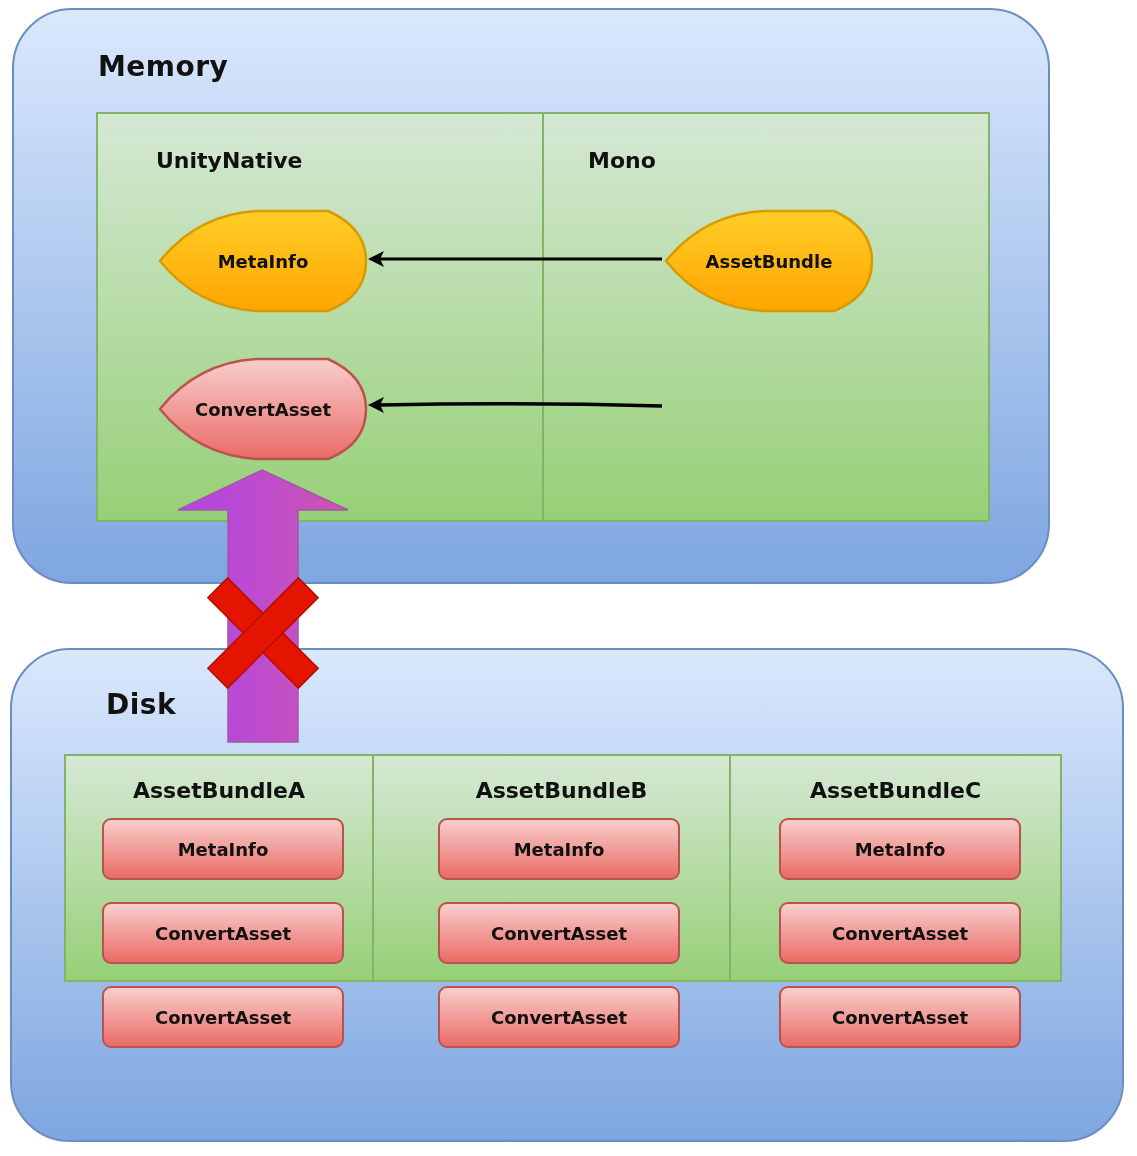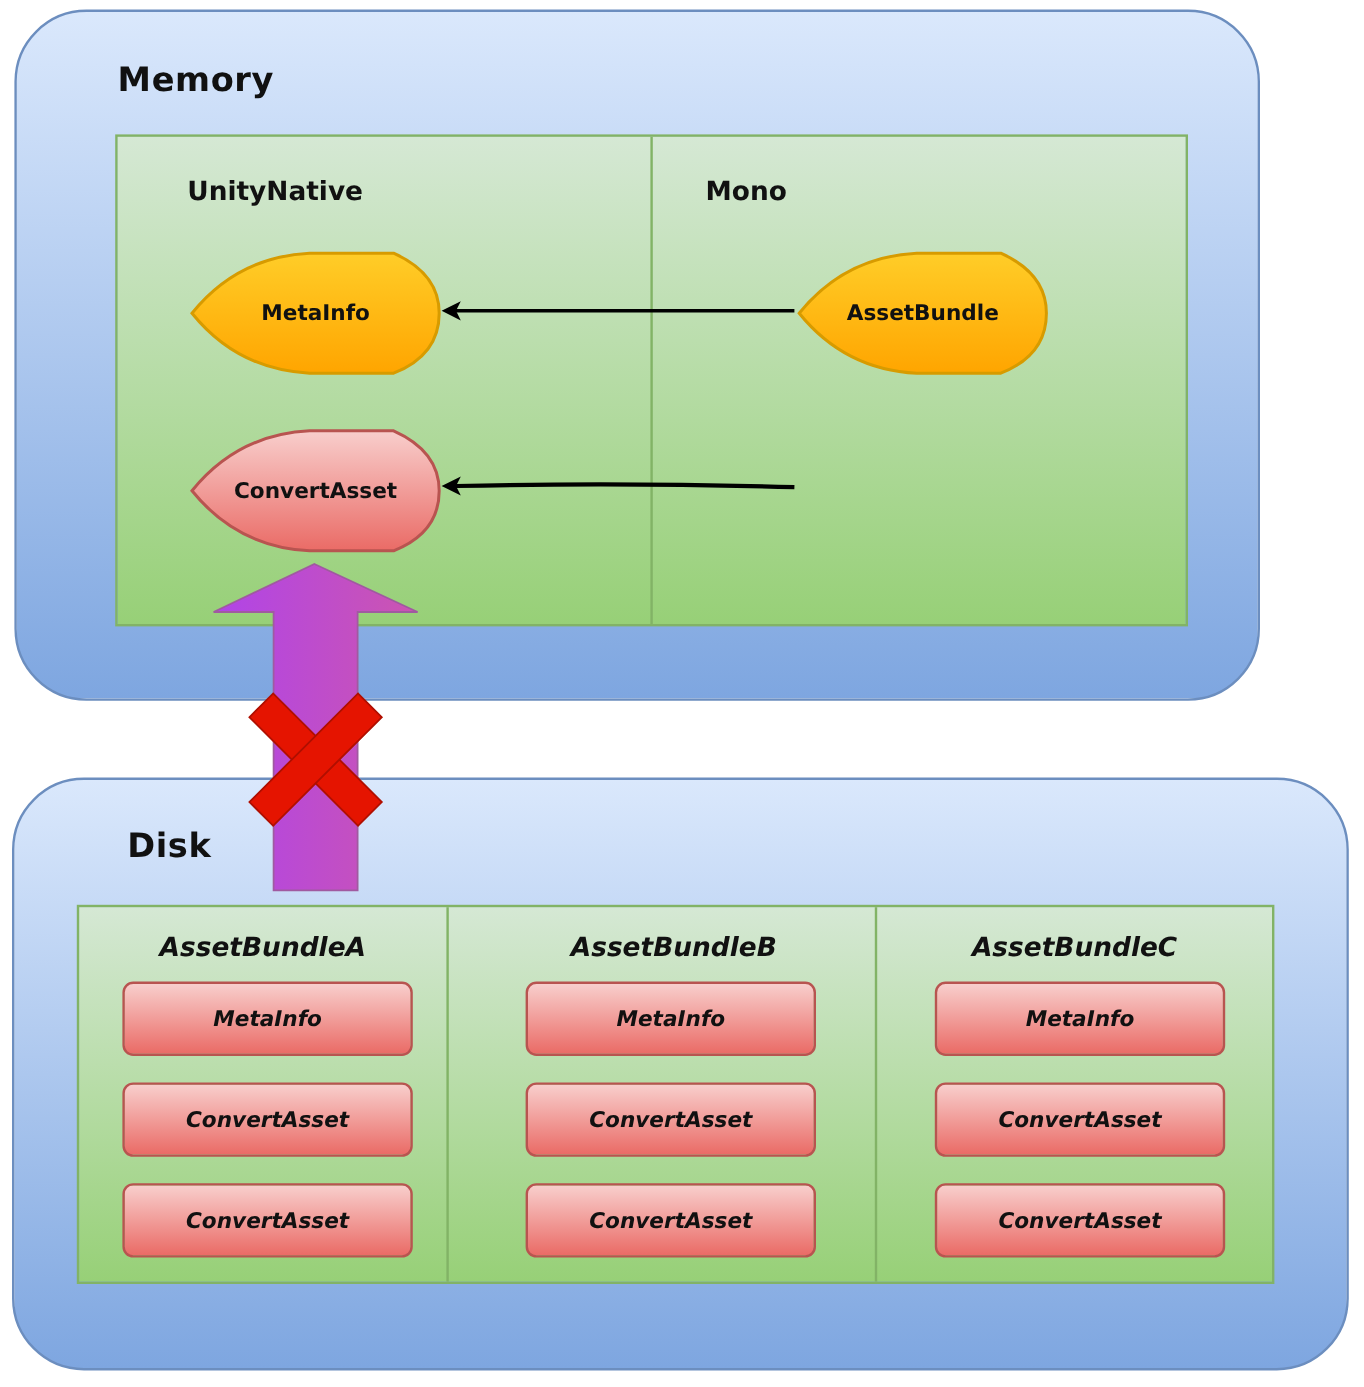--- a/index.html
+++ b/index.html
@@ -71,21 +71,21 @@
             <path d="M2,53 Q40,6 100,3 L170,3 Q208,20 208,53 Q208,88 170,103 L100,103 Q40,100 2,53 Z" fill="url(#gOrange)" stroke="#d79b00" stroke-width="2.5"></path>
           </svg>
         <span>AssetBundle</span>
       </div>
     </div>
   </div>
 </div>
 
 <div id="disk" class="panel">
   <div class="panel-title" style="left:94px;top:38px;">Disk</div>
-  <div class="green" style="left:52px;top:104px;width:998px;height:316px;font-style:italic;">
+  <div class="green" style="left:52px;top:104px;width:998px;height:228px;">
     <div class="col" style="left:0;width:308px;">
       <div class="col-title" style="left:0;right:0;top:22px;text-align:center;">AssetBundleA</div>
       <div class="box" style="top:62px;">MetaInfo</div>
       <div class="box" style="top:146px;">ConvertAsset</div>
       <div class="box" style="top:230px;">ConvertAsset</div>
     </div>
     <div class="col" style="left:308px;width:357px;">
       <div class="col-title" style="left:0;right:0;top:22px;text-align:center;padding-left:20px;">AssetBundleB</div>
       <div class="box" style="top:62px;left:64px;">MetaInfo</div>
       <div class="box" style="top:146px;left:64px;">ConvertAsset</div>

